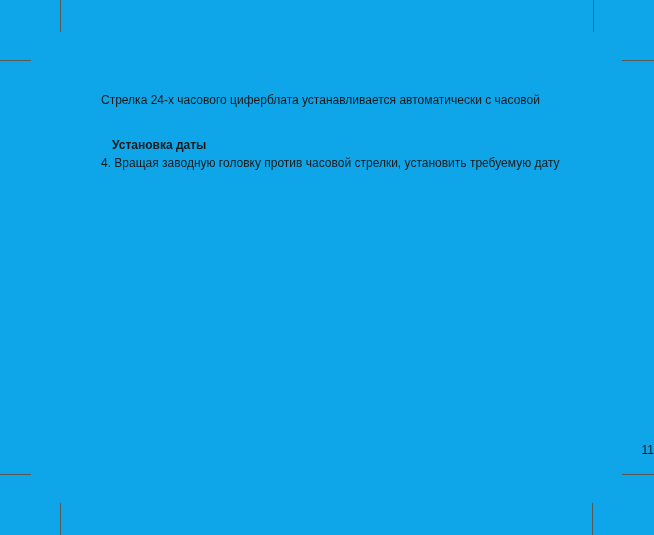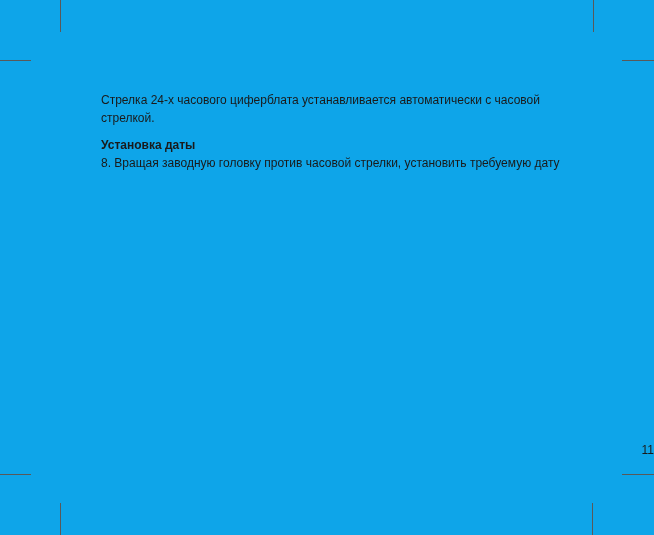--- a/index.html
+++ b/index.html
@@ -39,20 +39,21 @@
     left: 101px;
     top: 91px;
   }
   .date-section {
     position: absolute;
     left: 101px;
     top: 136px;
   }
   .section-heading {
     font-weight: bold;
+    margin-left: 11px;
   }
   .page-number {
     position: absolute;
     left: 0;
     top: 441px;
     width: 654px;
     text-align: right;
     font-size: 12px;
     line-height: 18px;
   }
@@ -66,23 +67,22 @@
   <div class="crop-mark cm-tl-h"></div>
   <div class="crop-mark cm-tr-v"></div>
   <div class="crop-mark cm-tr-h"></div>
   <div class="crop-mark cm-bl-h"></div>
   <div class="crop-mark cm-bl-v"></div>
   <div class="crop-mark cm-br-h"></div>
   <div class="crop-mark cm-br-v"></div>
 
   <div class="intro-paragraph">
     <div class="text-line">Стрелка 24-х часового циферблата устанавливается автоматически с часовой</div>
-    <div class="text-line">стрелкой.</div>
   </div>
 
   <div class="date-section">
     <div class="text-line section-heading">Установка даты</div>
-    <div class="text-line">8. Вращая заводную головку против часовой стрелки, установить требуемую дату</div>
+    <div class="text-line">4. Вращая заводную головку против часовой стрелки, установить требуемую дату</div>
   </div>
 
   <div class="page-number">11</div>
 
 </div>
 
 </body></html>

